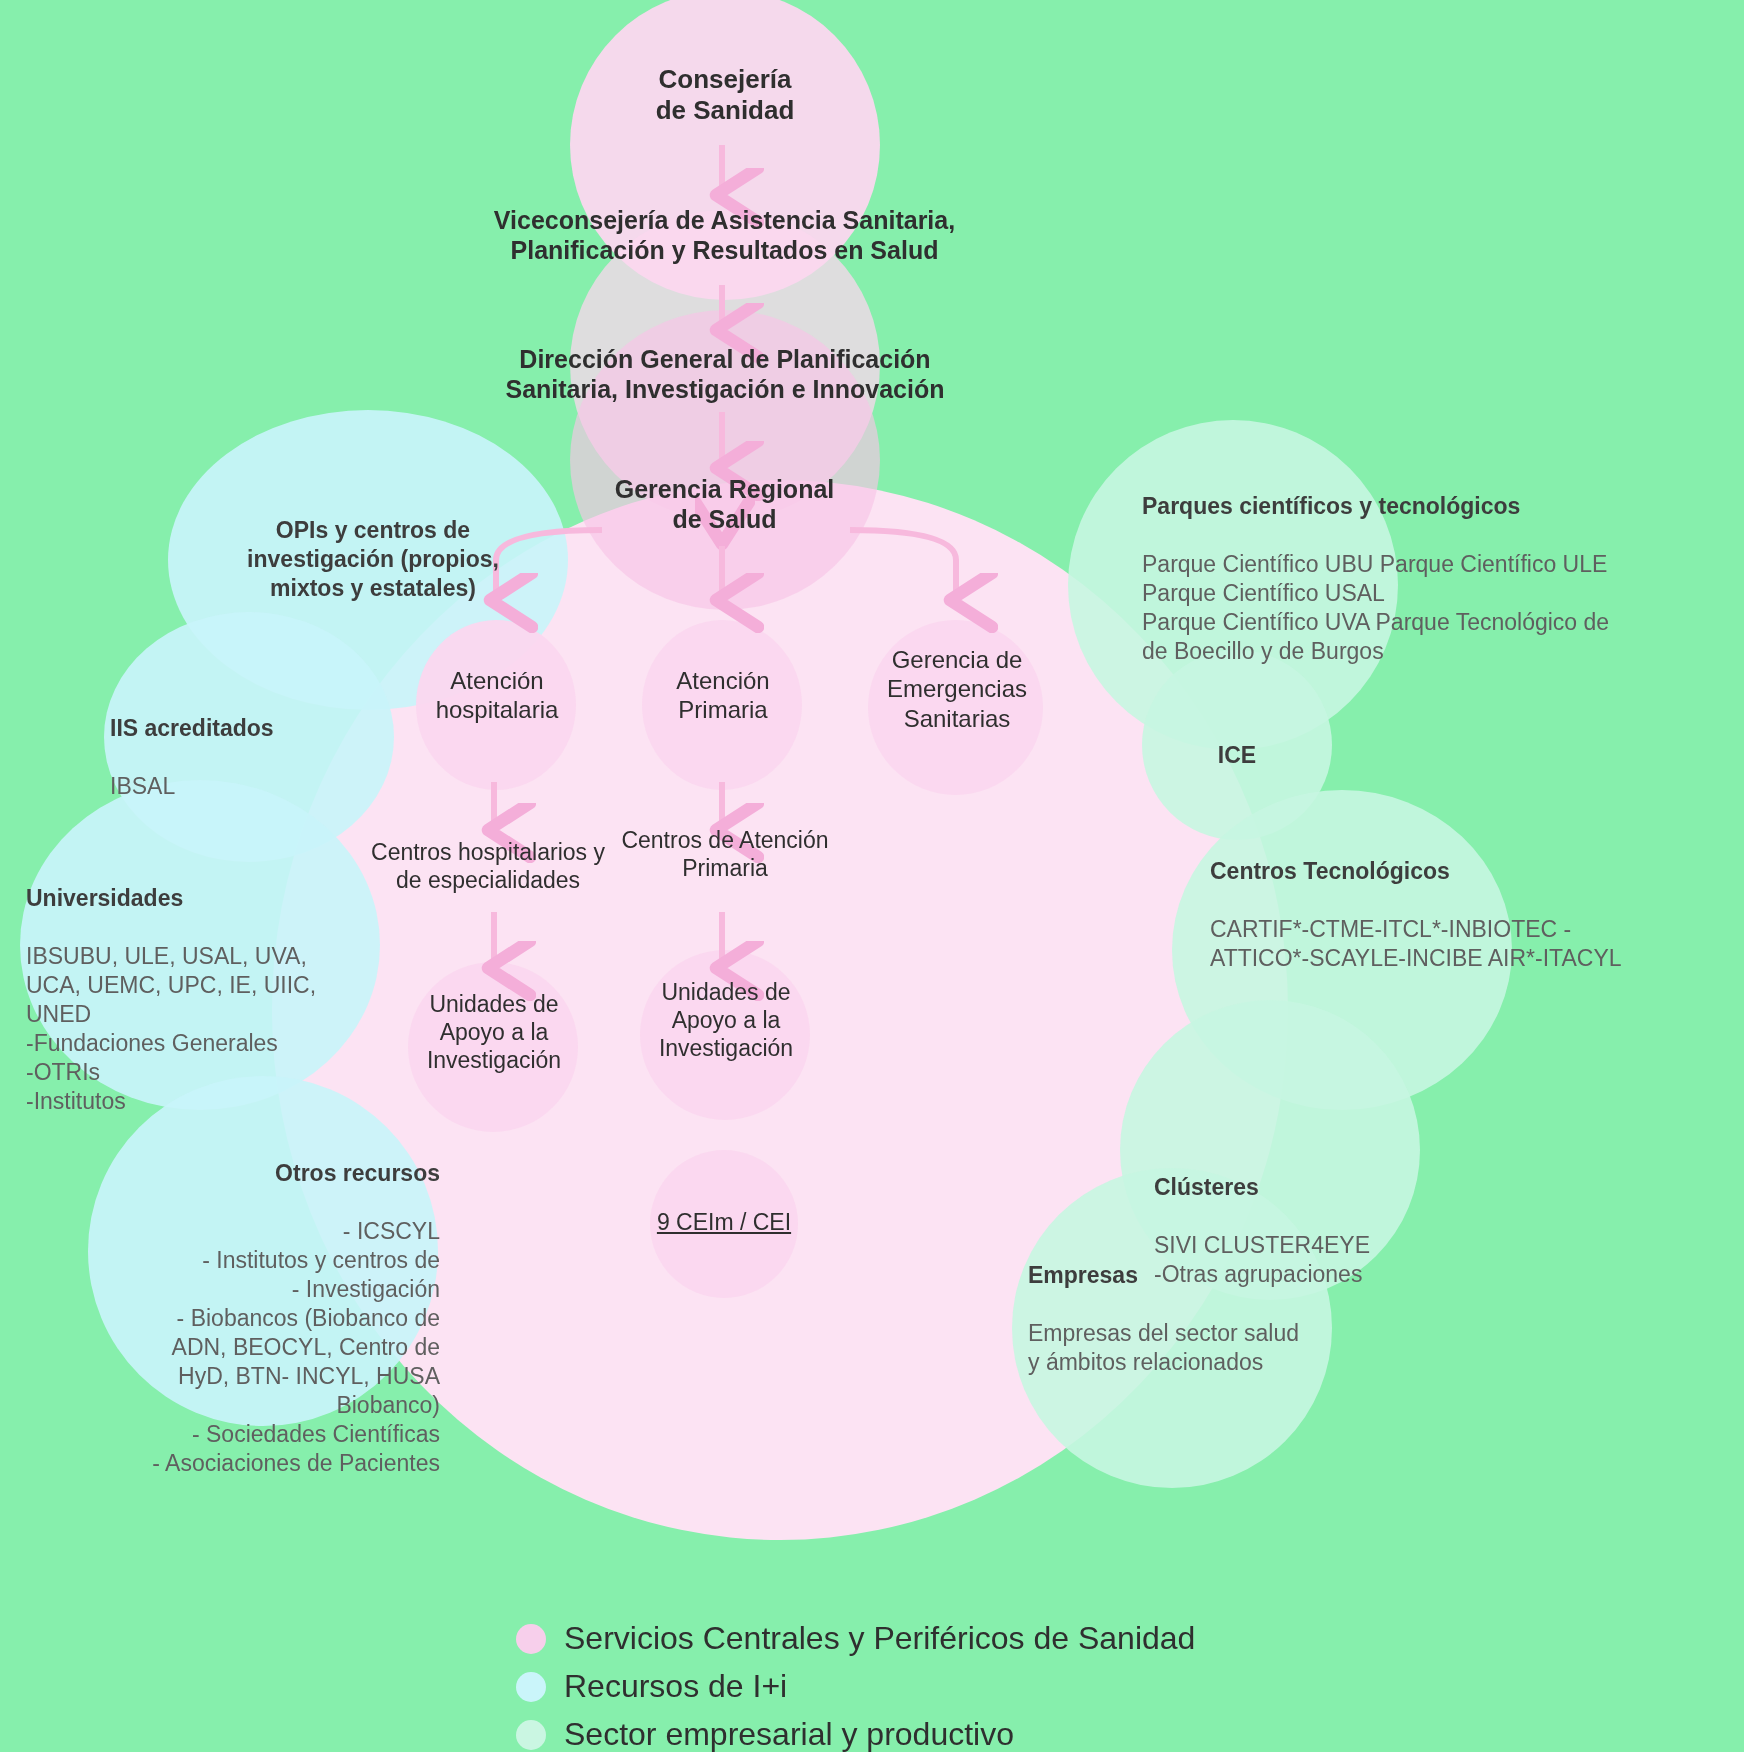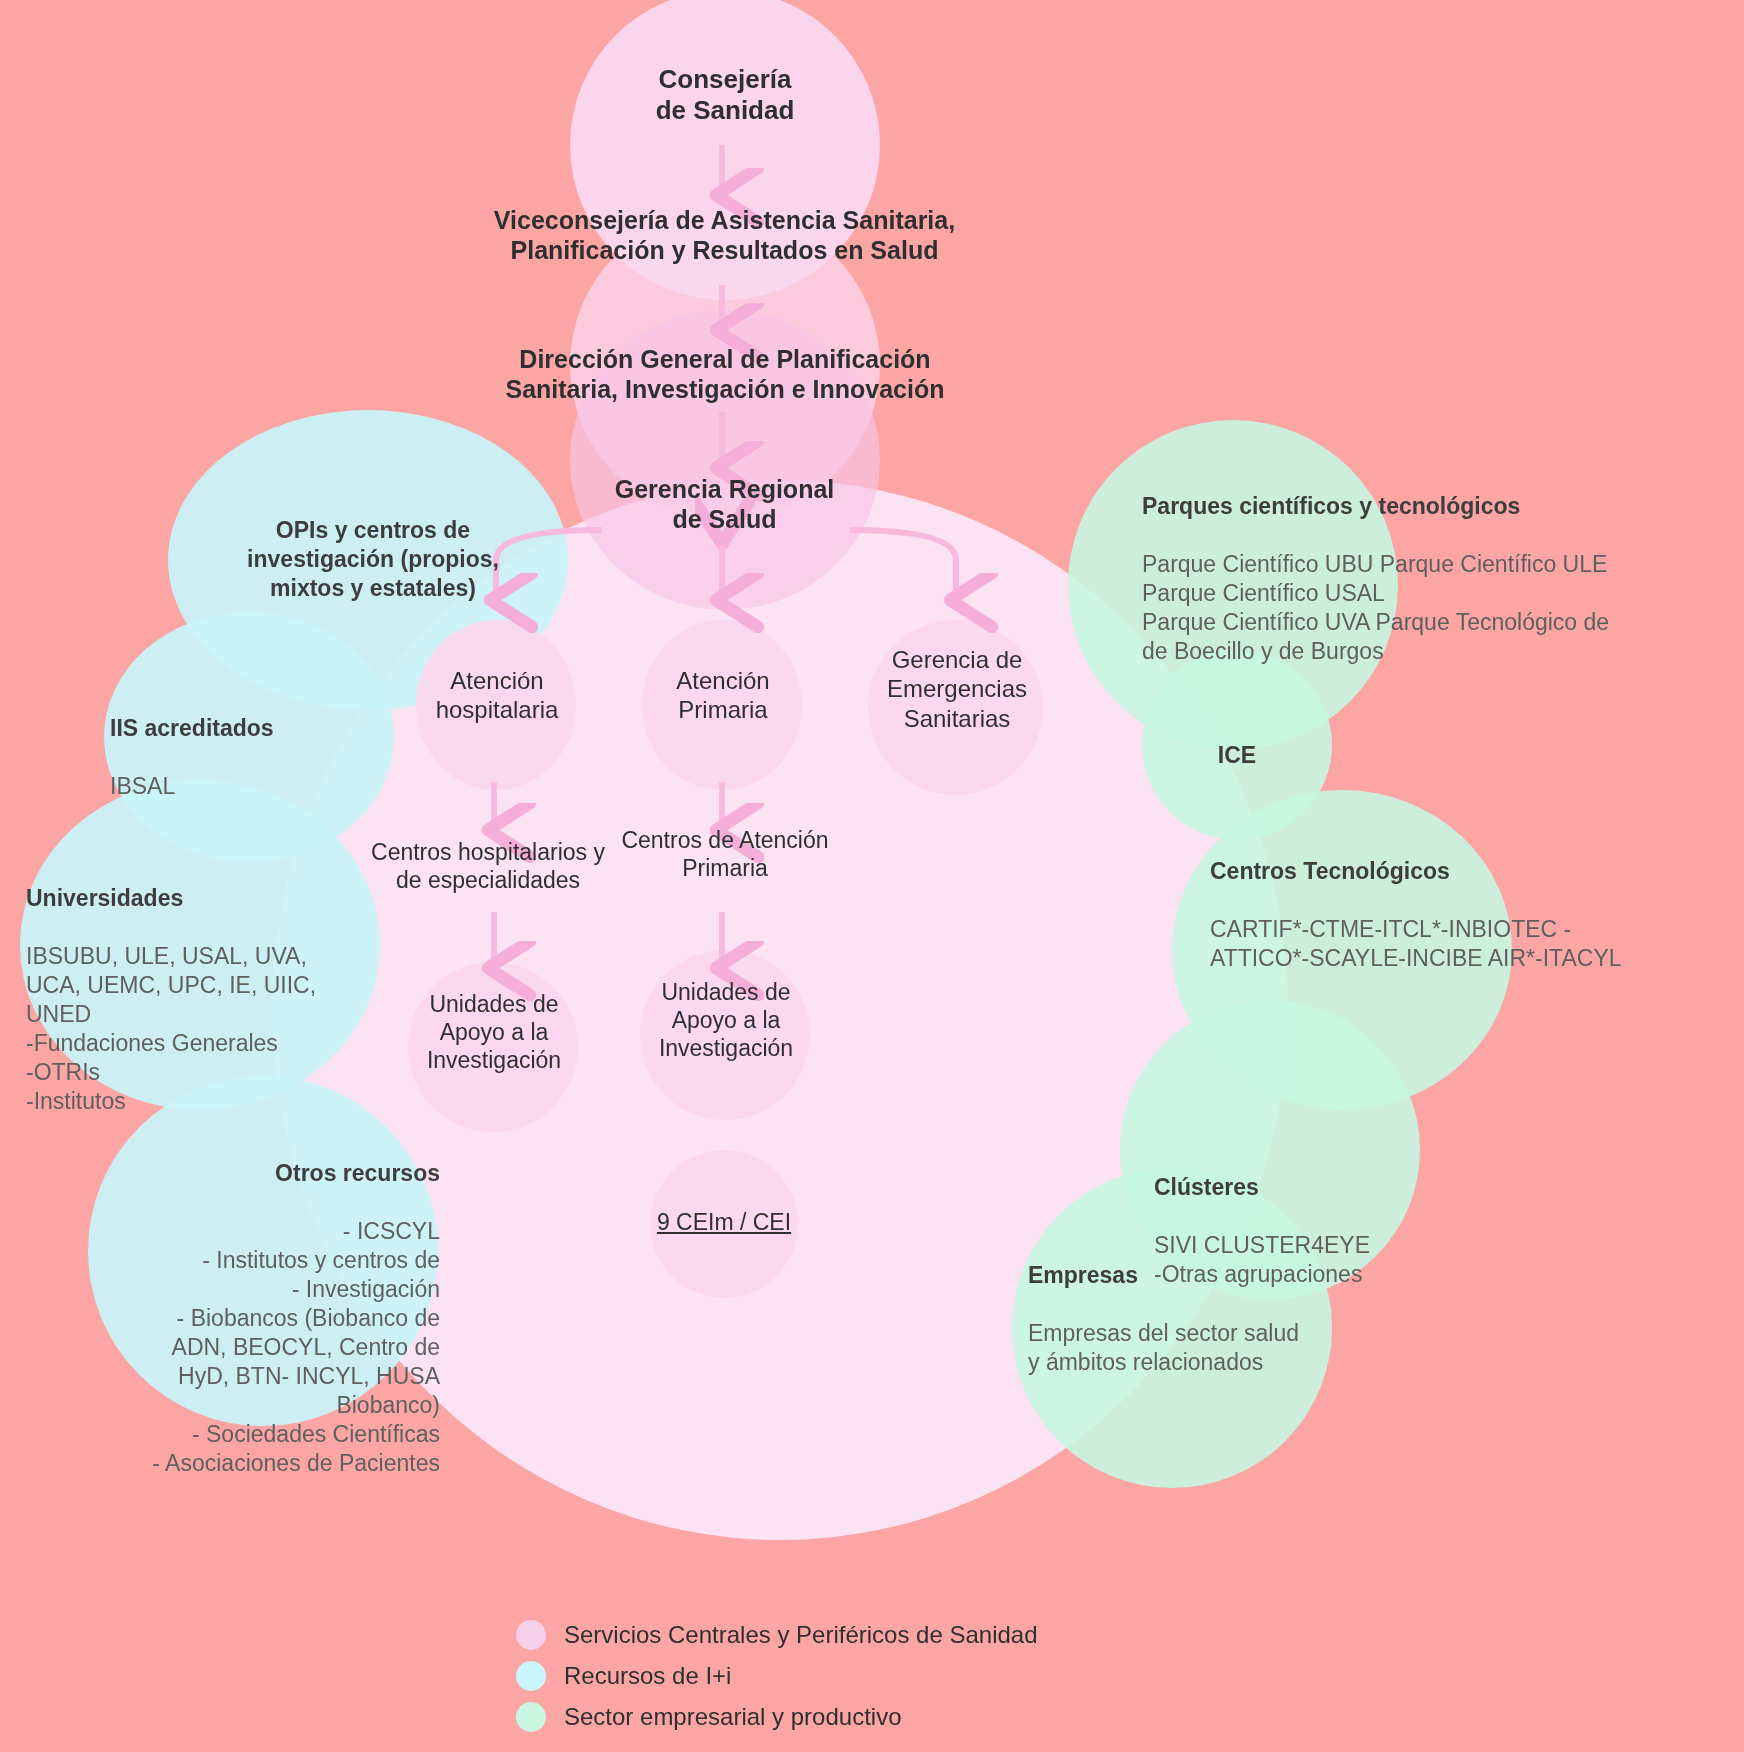--- a/index.html
+++ b/index.html
@@ -1,17 +1,17 @@
 <!DOCTYPE html>
 <html><head>
 <meta charset="utf-8">
 <style>
   html,body{margin:0;padding:0;background:#ffffff;}
   body{font-family:"Liberation Sans", sans-serif;}
-  #stage{position:relative;width:1744px;height:1752px;overflow:hidden;background:#fca5a5;}
+  #stage{position:relative;width:1744px;height:1752px;overflow:hidden;background:#86efac;}
 
   .circle{position:absolute;border-radius:50%;display:flex;align-items:center;justify-content:center;
           box-sizing:border-box;}
   .c-pink-mid    {background:#f7c4e6;}
   .c-pink-light  {background:#fbd7ef;}
   .c-blue        {background:#c9f4fa;}
   .c-green       {background:#c7f6e1;}
 
   .big-blob{position:absolute;border-radius:50%;background:#fce3f3;}
 
@@ -28,21 +28,21 @@
   }
   .side-text b{color:#3d3d3d;font-weight:bold;display:block;}
   .side-text .sub{display:block;}
 
   svg.arrows{position:absolute;left:0;top:0;width:1744px;height:1752px;pointer-events:none;}
 
   
   #legend{position:absolute;left:516px;top:1620px;}
   .legend-row{display:flex;align-items:center;margin-bottom:11px;}
   .legend-dot{width:30px;height:30px;border-radius:50%;margin-right:18px;flex:none;}
-  .legend-label{font-size:24px;color:#2f2f2f;white-space:nowrap;text-align:center;}
+  .legend-label{font-size:32px;color:#2f2f2f;white-space:nowrap;text-align:center;}
 </style>
 </head>
 <body>
 
 <div id="stage">
 
   <div class="big-blob" style="left:272px;top:480px;width:1016px;height:1060px;"></div>
 
   <div class="circle c-blue" style="left:168px;top:410px;width:400px;height:300px;opacity:.92;"></div>
   <div class="circle c-blue" style="left:104px;top:612px;width:290px;height:250px;opacity:.92;"></div>

